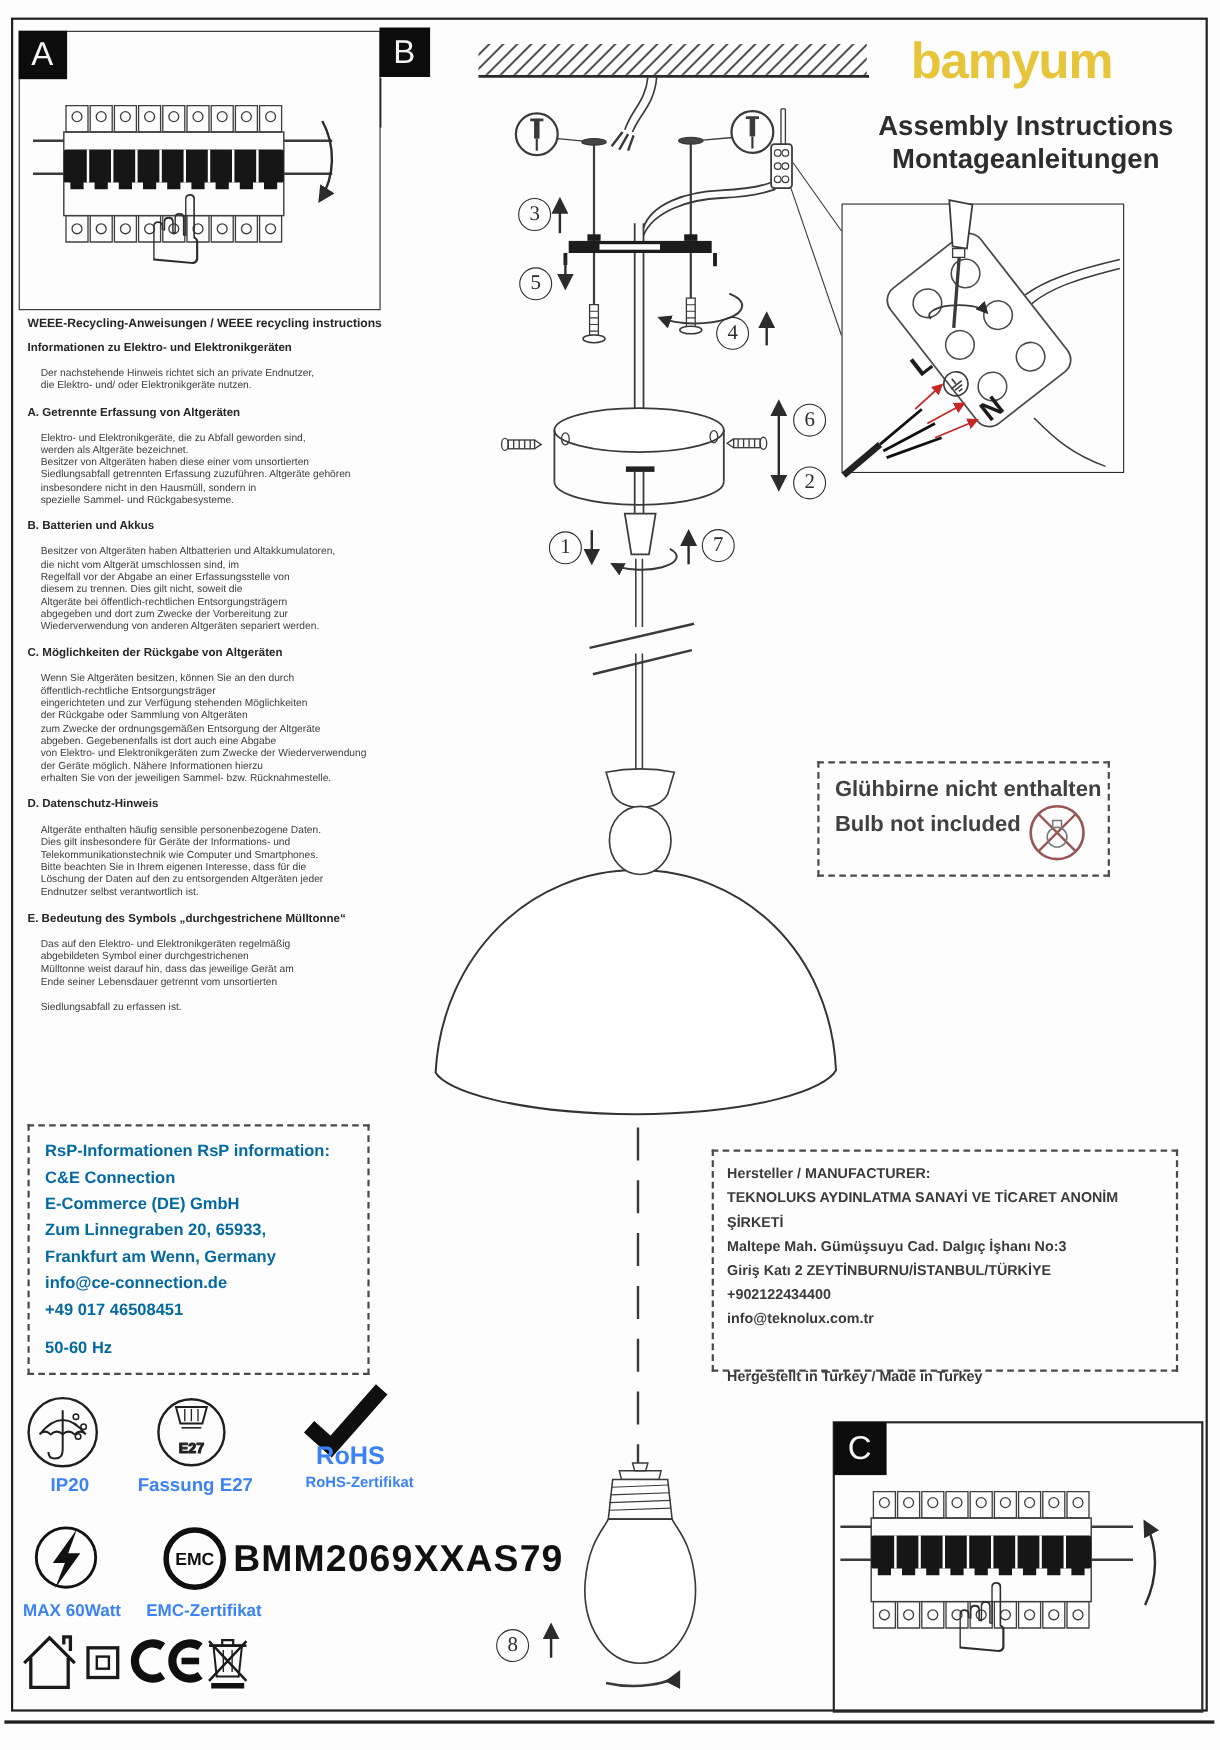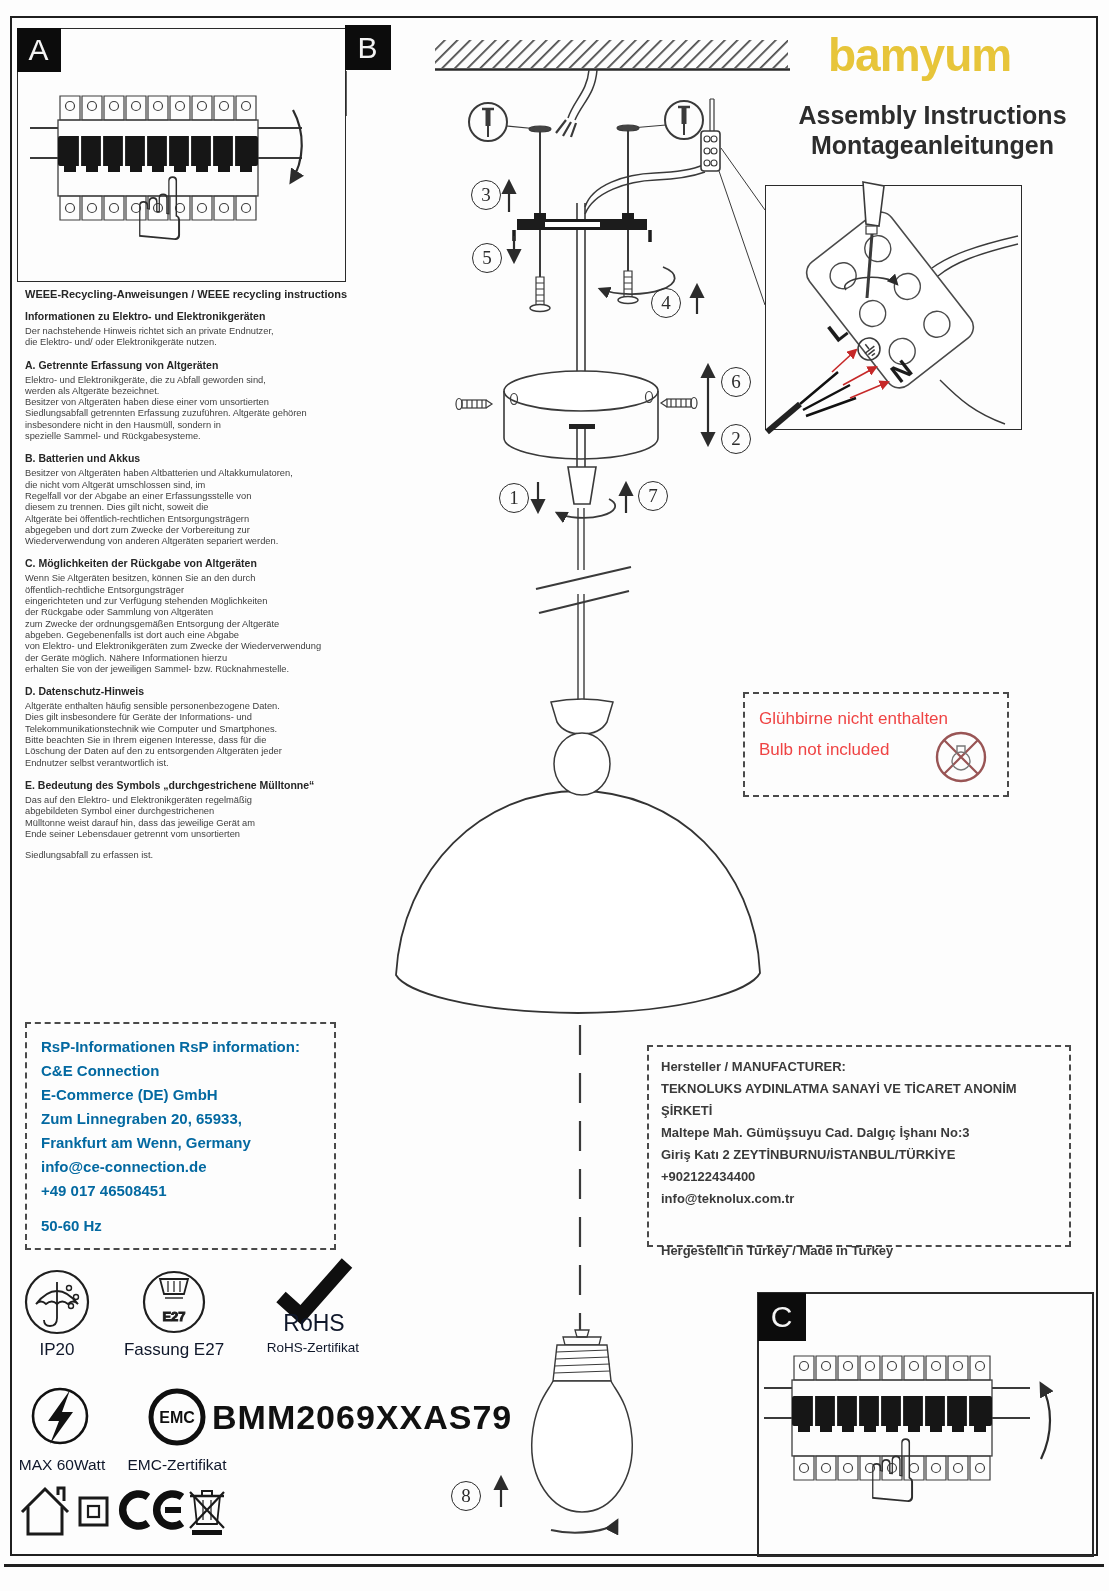--- a/index.html
+++ b/index.html
@@ -14,30 +14,30 @@
   .chip{background:#0c0c0c;color:#f4f4f4;display:flex;align-items:center;justify-content:center;
         font-size:30px;font-weight:400;letter-spacing:1px}
   .step{width:28px;height:28px;border:1.6px solid #2d2d2d;border-radius:50%;display:flex;
         align-items:center;justify-content:center;font-family:"Liberation Serif",serif;
         font-size:19px;color:#2d2d2d}
   .logo{font-size:46px;font-weight:bold;color:#e7c53a;letter-spacing:-1px;text-align:left}
   .titles{width:285px;text-align:center;font-size:25px;font-weight:600;line-height:30px;color:#2d2d2d}
   .weee{left:25px;top:288px;width:352px;color:#3e3e3e}
   .weee .t{font-size:11px;font-weight:bold;color:#262626;margin:0 0 10px 0}
   .weee h4{font-size:10.5px;margin:10px 0 4px 0;color:#262626}
-  .weee p{font-size:9.3px;line-height:11.3px;margin:0;white-space:pre-line}
+  .weee p{font-size:9.3px;line-height:11.3px;margin:12px;white-space:pre-line}
   .notice{left:743px;top:692px;width:262px;height:101px}
-  .notice .in{padding:9px 0 0 14px;font-size:17px;font-weight:400;line-height:31px;color:#ef4444}
+  .notice .in{padding:9px 0 0 14px;font-size:20px;font-weight:700;line-height:31px;color:#404040}
   .rsp{left:25px;top:1022px;width:307px;height:224px}
   .rsp .in{padding:11px 0 0 14px;font-size:15px;font-weight:600;line-height:24px;color:#0369a1}
   .rsp .gap{margin-top:11px}
   .mfr{left:647px;top:1045px;width:420px;height:198px}
   .mfr .in{padding:9px 0 0 12px;font-size:13px;font-weight:600;line-height:22px;color:#3a3a3a}
   .mfr .foot{margin-top:30px}
-  .lbl{font-weight:normal;color:#0f172a;text-align:center}
+  .lbl{font-weight:bold;color:#3b82f6;text-align:right}
   .model{font-size:34px;font-weight:bold;color:#111;letter-spacing:1px}
 </style>
 </head>
 <body>
 
 <div class="abs page-border"></div>
 <div class="abs bottom-rule"></div>
 
 <div class="abs solidbox z1" style="left:17px;top:28px;width:327px;height:252px"></div>
 <div class="abs chip z1" style="left:17px;top:28px;width:44px;height:44px">A</div>

